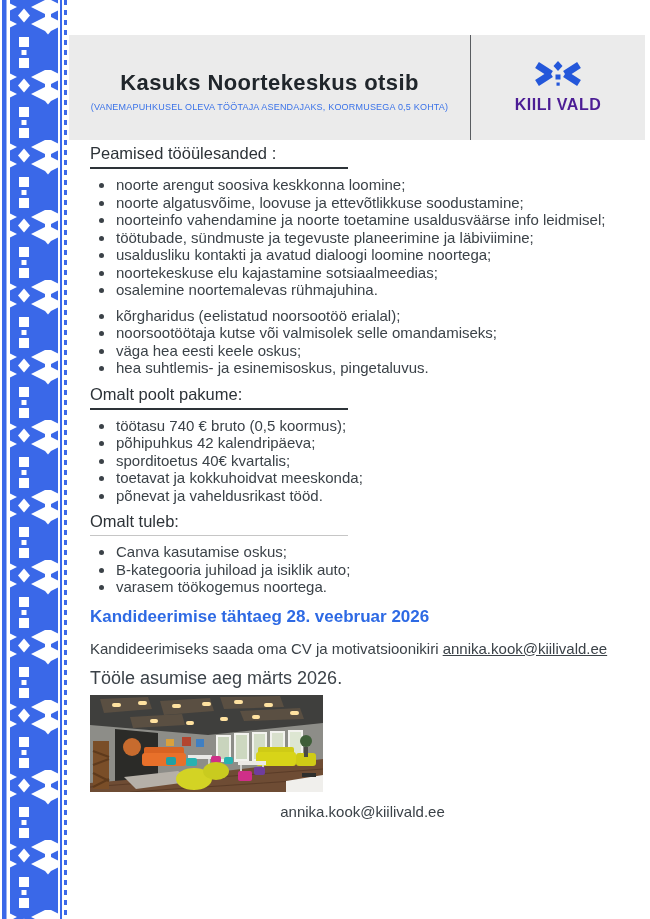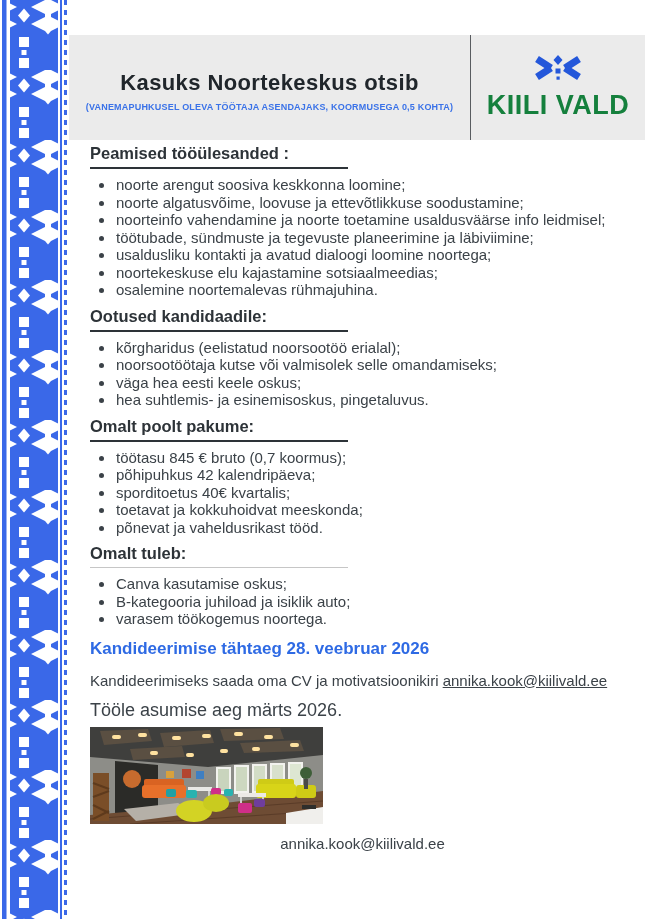--- a/index.html
+++ b/index.html
@@ -9,27 +9,27 @@
   }
   
   .folk-border{position:absolute;left:0;top:0;width:70px;height:919px;}
   
   .doc{position:absolute;left:69px;top:35px;width:576px;}
   
   .masthead{background:#ebebeb;height:105px;display:flex;align-items:stretch;}
   .masthead-left{flex:1;display:flex;flex-direction:column;align-items:center;justify-content:center;padding-top:6px;}
   .pretitle{font-size:22px;font-weight:bold;color:#20262b;letter-spacing:.4px;}
   .big-title{font-size:30px;font-weight:bold;color:#2e6ae4;letter-spacing:1.5px;margin-top:1px;}
-  .subtitle{font-size:9px;font-weight:bold;color:#3a72e8;margin-top:6px;white-space:nowrap;letter-spacing:.2px;}
+  .subtitle{font-size:9px;font-weight:normal;color:#3a72e8;margin-top:6px;white-space:nowrap;letter-spacing:.2px;}
   .masthead-divider{width:1px;background:#595c60;}
   .masthead-right{width:174px;display:flex;flex-direction:column;align-items:center;justify-content:center;gap:5px;}
-  .logo-text{font-size:27px;font-weight:bold;color:#15803d;letter-spacing:.5px;text-align:right;}
+  .logo-text{font-size:16px;font-weight:bold;color:#4c1d95;letter-spacing:.5px;text-align:right;}
   
   main{padding:0 0 0 21px;width:545px;color:#3b4248;}
-  .sec{font-size:16.5px;font-weight:bold;color:#2d3338;width:258px;
+  .sec{font-size:16.5px;font-weight:normal;color:#2d3338;width:258px;
        border-bottom:2px solid #2d3338;padding-bottom:4px;margin:0;}
   .sec.first{margin-top:4px;}
   .sec.light{border-bottom:1.5px solid #c6c6c6;}
   ul.bullets{margin:7px 0 8px 0;padding-left:25px;font-size:15px;line-height:17.5px;text-align:justify;}
   ul.bullets li{padding-left:1px;}
   .deadline{color:#2e6ae4;font-weight:bold;font-size:17px;line-height:20px;margin:11px 0 12px 0;}
   .apply{font-size:15px;line-height:20.5px;text-align:justify;margin:0 0 10px 0;}
   .apply a{color:#3b4248;text-decoration:underline;}
   .start-date{font-size:18px;line-height:18px;margin:0 0 8px 0;}
   .photo{display:block;width:233px;height:97px;}
@@ -101,31 +101,30 @@
       <ul class="bullets">
         <li>noorte arengut soosiva keskkonna loomine;</li>
         <li>noorte algatusvõime, loovuse ja ettevõtlikkuse soodustamine;</li>
         <li>noorteinfo vahendamine ja noorte toetamine usaldusväärse info leidmisel;</li>
         <li>töötubade, sündmuste ja tegevuste planeerimine ja läbiviimine;</li>
         <li>usaldusliku kontakti ja avatud dialoogi loomine noortega;</li>
         <li>noortekeskuse elu kajastamine sotsiaalmeedias;</li>
         <li>osalemine noortemalevas rühmajuhina.</li>
       </ul>
 
-      <h2 class="sec">Ootused kandidaadile:</h2>
       <ul class="bullets">
         <li>kõrgharidus (eelistatud noorsootöö erialal);</li>
         <li>noorsootöötaja kutse või valmisolek selle omandamiseks;</li>
         <li>väga hea eesti keele oskus;</li>
         <li>hea suhtlemis- ja esinemisoskus, pingetaluvus.</li>
       </ul>
 
       <h2 class="sec">Omalt poolt pakume:</h2>
       <ul class="bullets">
-        <li>töötasu 845 € bruto (0,7 koormus);</li>
+        <li>töötasu 740 € bruto (0,5 koormus);</li>
         <li>põhipuhkus 42 kalendripäeva;</li>
         <li>sporditoetus 40€ kvartalis;</li>
         <li>toetavat ja kokkuhoidvat meeskonda;</li>
         <li>põnevat ja vaheldusrikast tööd.</li>
       </ul>
 
       <h2 class="sec light">Omalt tuleb:</h2>
       <ul class="bullets">
         <li>Canva kasutamise oskus;</li>
         <li>B-kategooria juhiload ja isiklik auto;</li>

